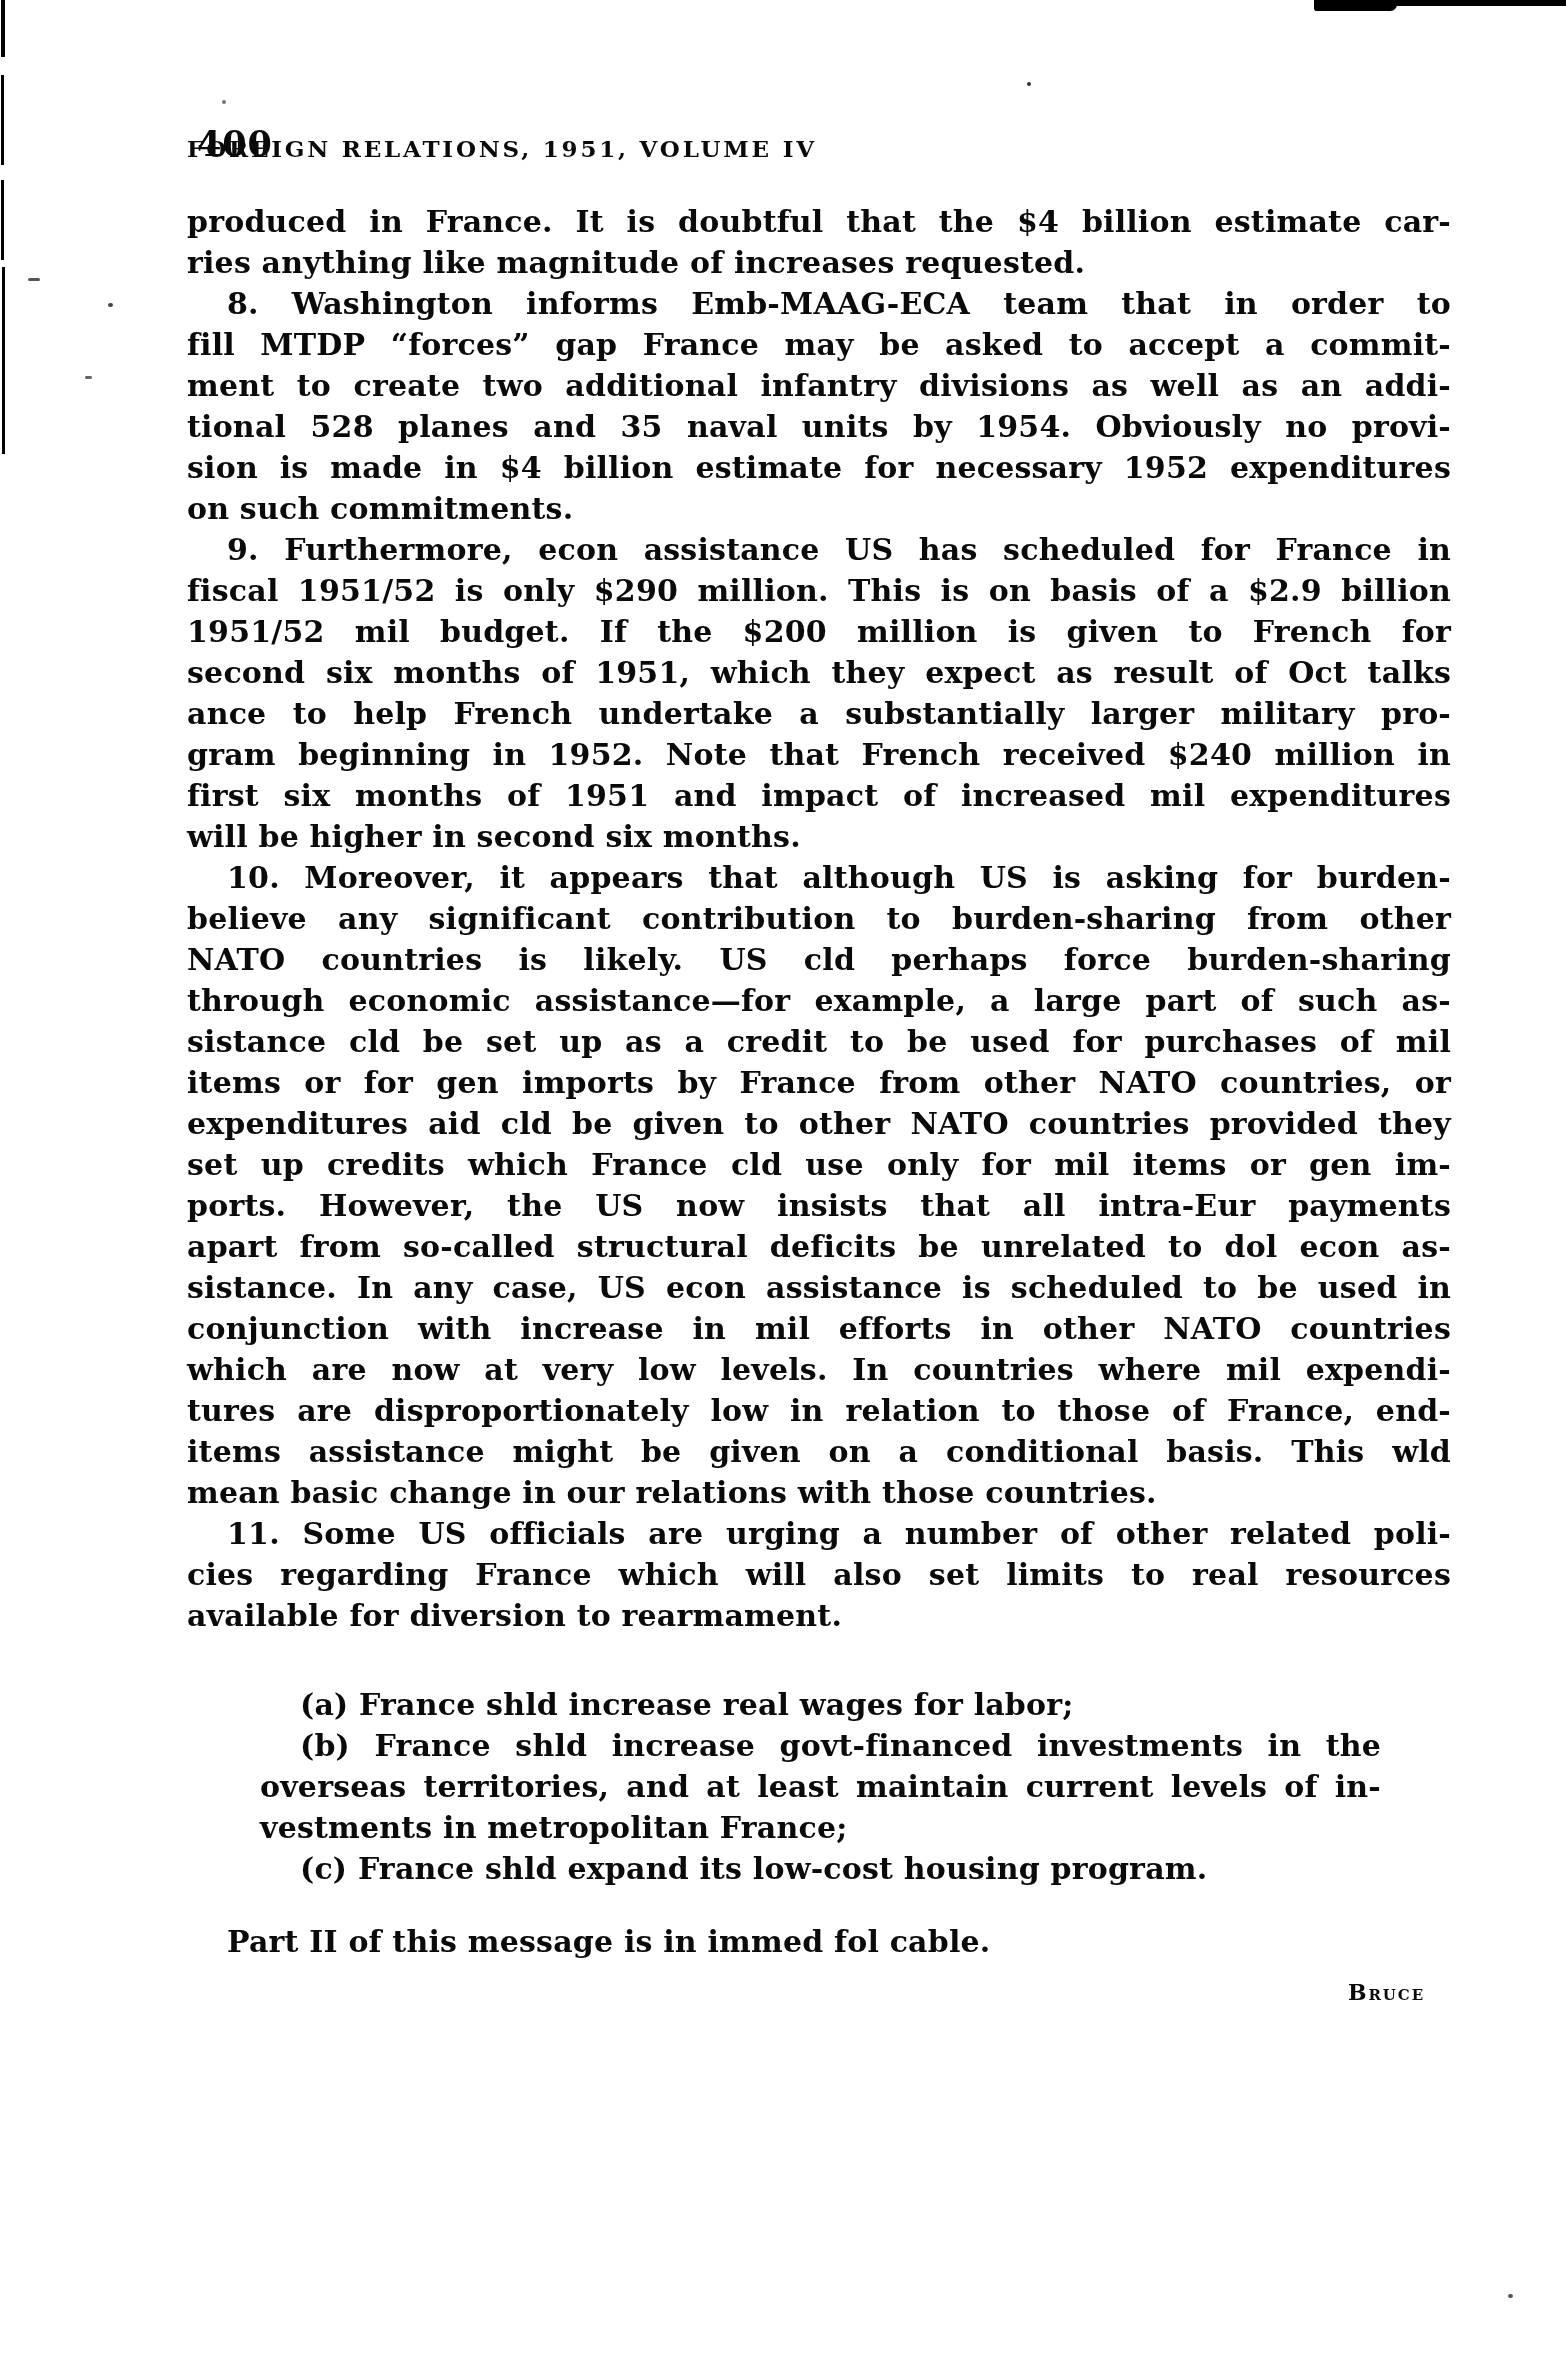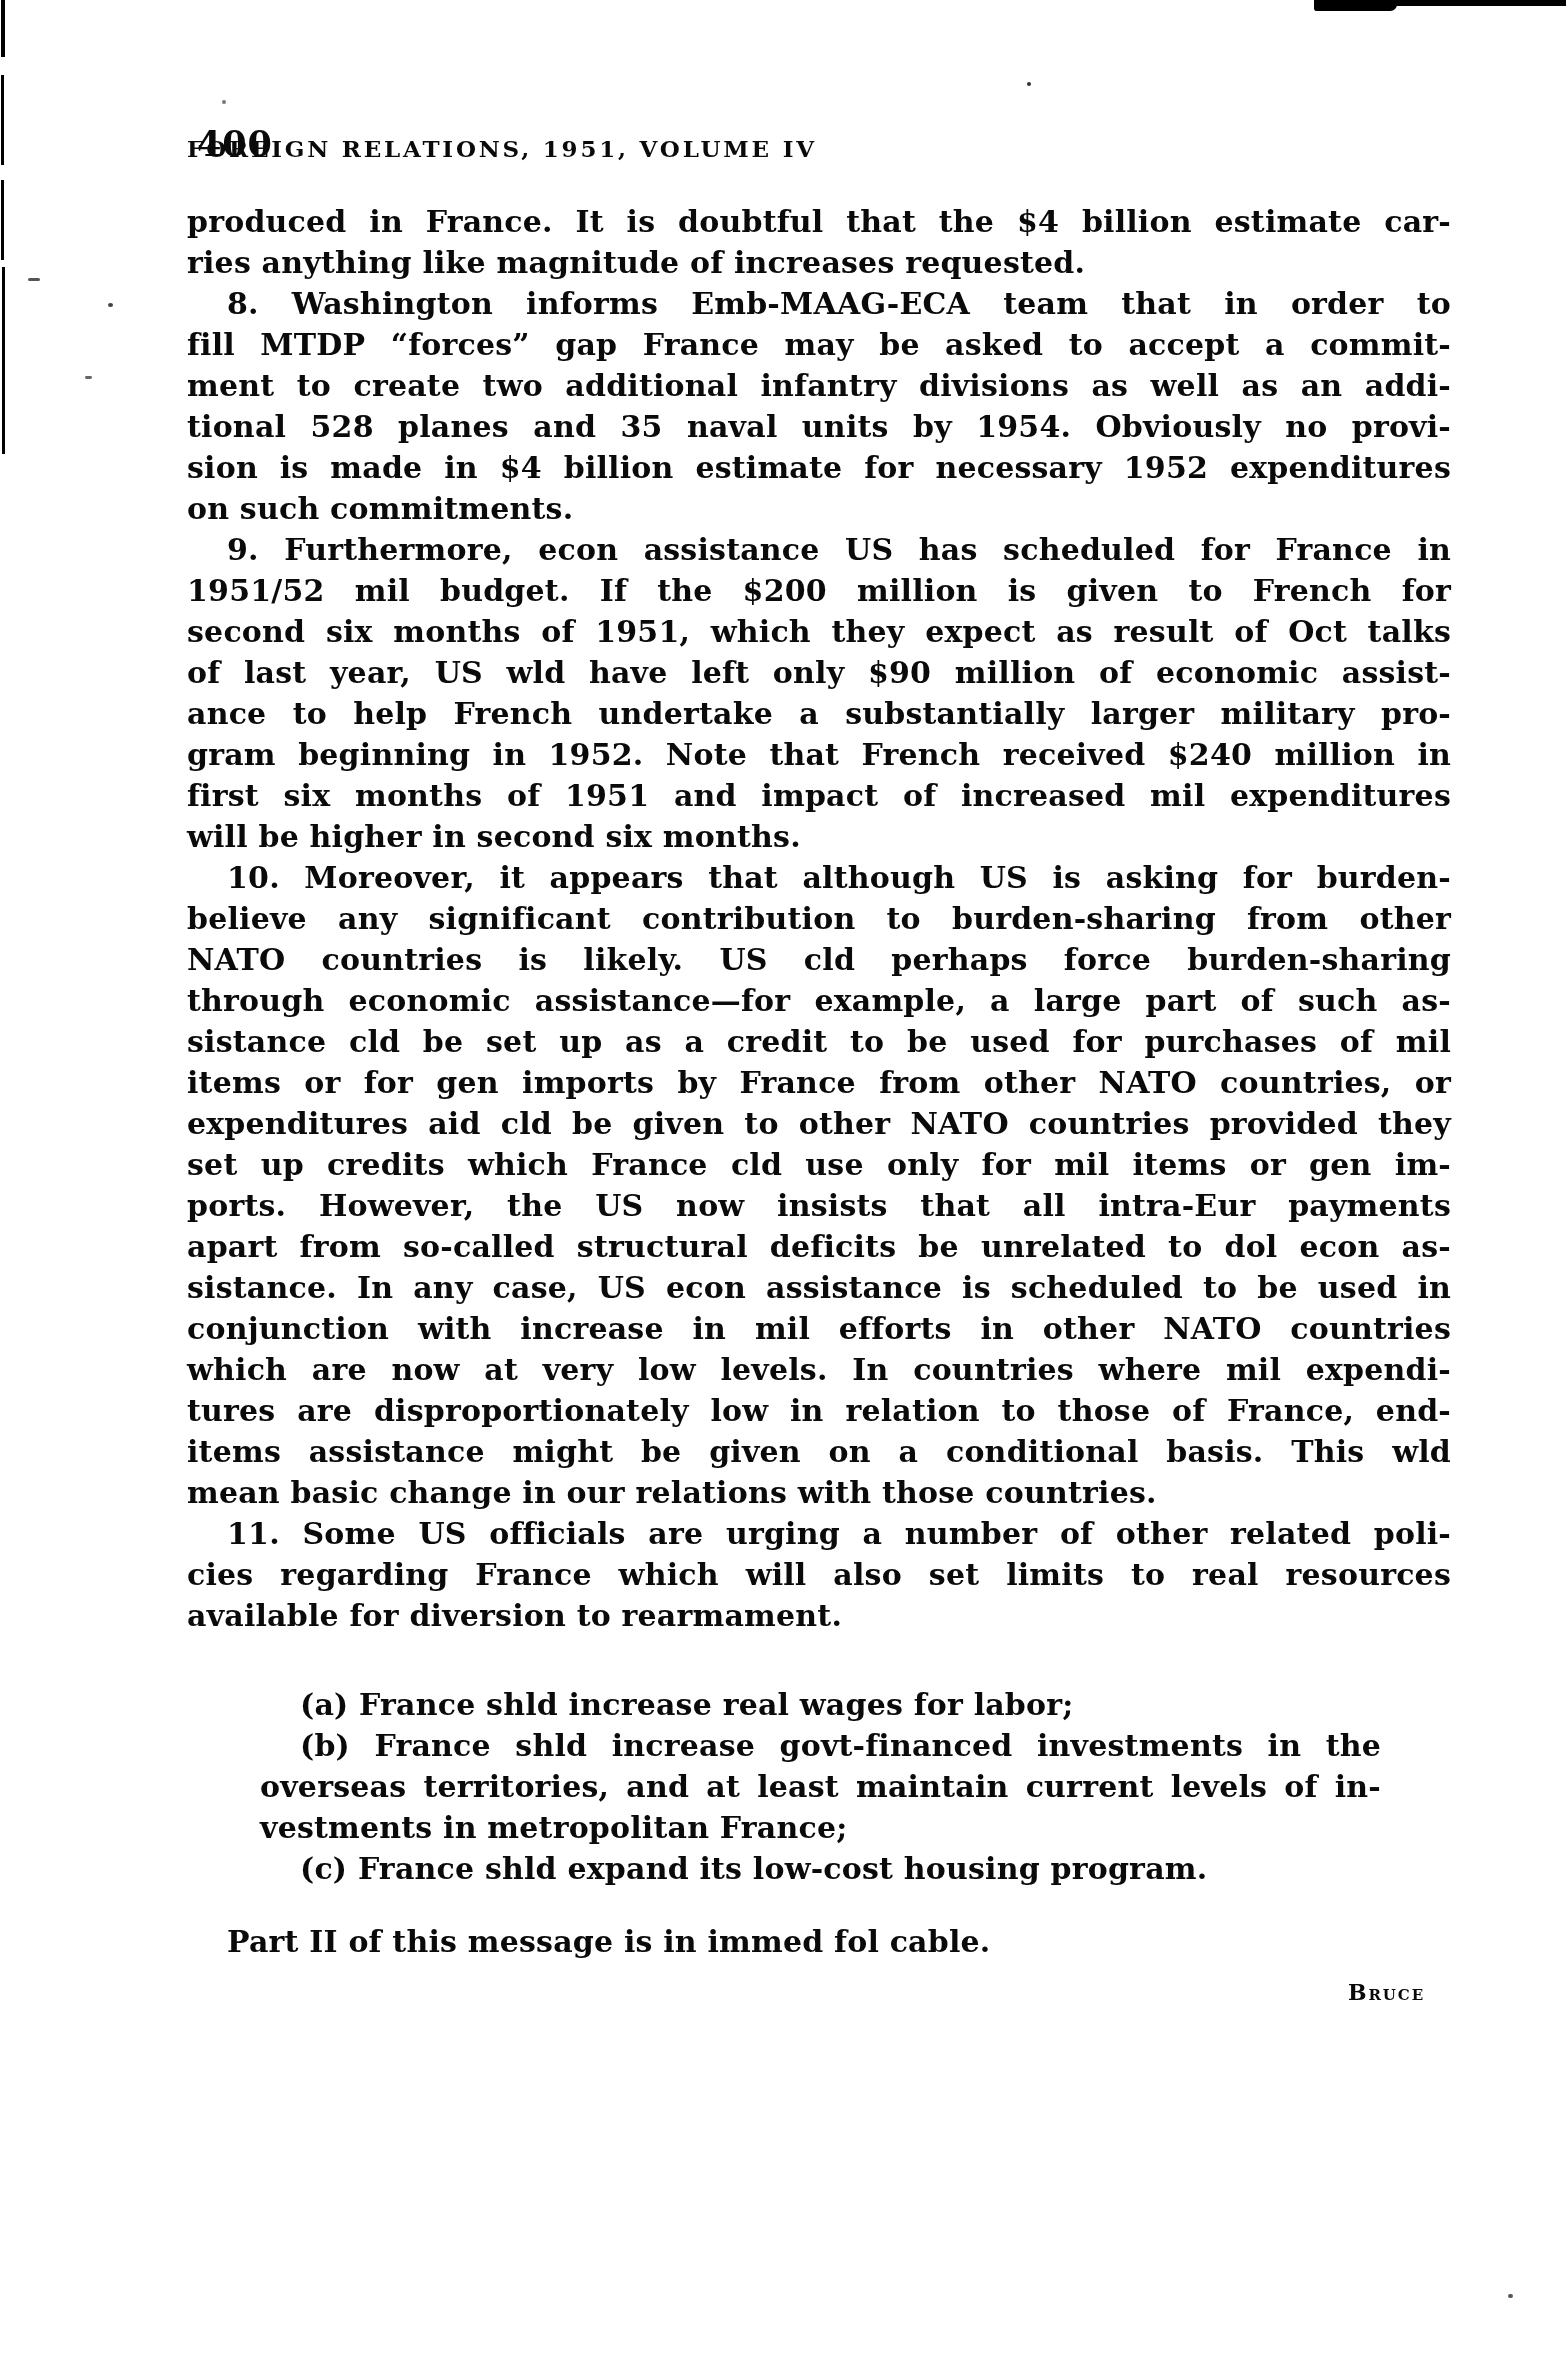--- a/index.html
+++ b/index.html
@@ -115,23 +115,23 @@
       <div class="para body indent">
         <div class="line">8. Washington informs Emb-MAAG-ECA team that in order to</div>
         <div class="line">fill MTDP “forces” gap France may be asked to accept a commit-</div>
         <div class="line">ment to create two additional infantry divisions as well as an addi-</div>
         <div class="line">tional 528 planes and 35 naval units by 1954. Obviously no provi-</div>
         <div class="line">sion is made in $4 billion estimate for necessary 1952 expenditures</div>
         <div class="line last">on such commitments.</div>
       </div>
       <div class="para body indent">
         <div class="line">9. Furthermore, econ assistance US has scheduled for France in</div>
+        <div class="line">fiscal 1951/52 is only $290 million. This is on basis of a $2.9 billion</div>
         <div class="line">1951/52 mil budget. If the $200 million is given to French for</div>
         <div class="line">second six months of 1951, which they expect as result of Oct talks</div>
-        <div class="line">of last year, US wld have left only $90 million of economic assist-</div>
         <div class="line">ance to help French undertake a substantially larger military pro-</div>
         <div class="line">gram beginning in 1952. Note that French received $240 million in</div>
         <div class="line">first six months of 1951 and impact of increased mil expenditures</div>
         <div class="line last">will be higher in second six months.</div>
       </div>
       <div class="para body indent">
         <div class="line">10. Moreover, it appears that although US is asking for burden-</div>
         <div class="line">believe any significant contribution to burden-sharing from other</div>
         <div class="line">NATO countries is likely. US cld perhaps force burden-sharing</div>
         <div class="line">through economic assistance—for example, a large part of such as-</div>

